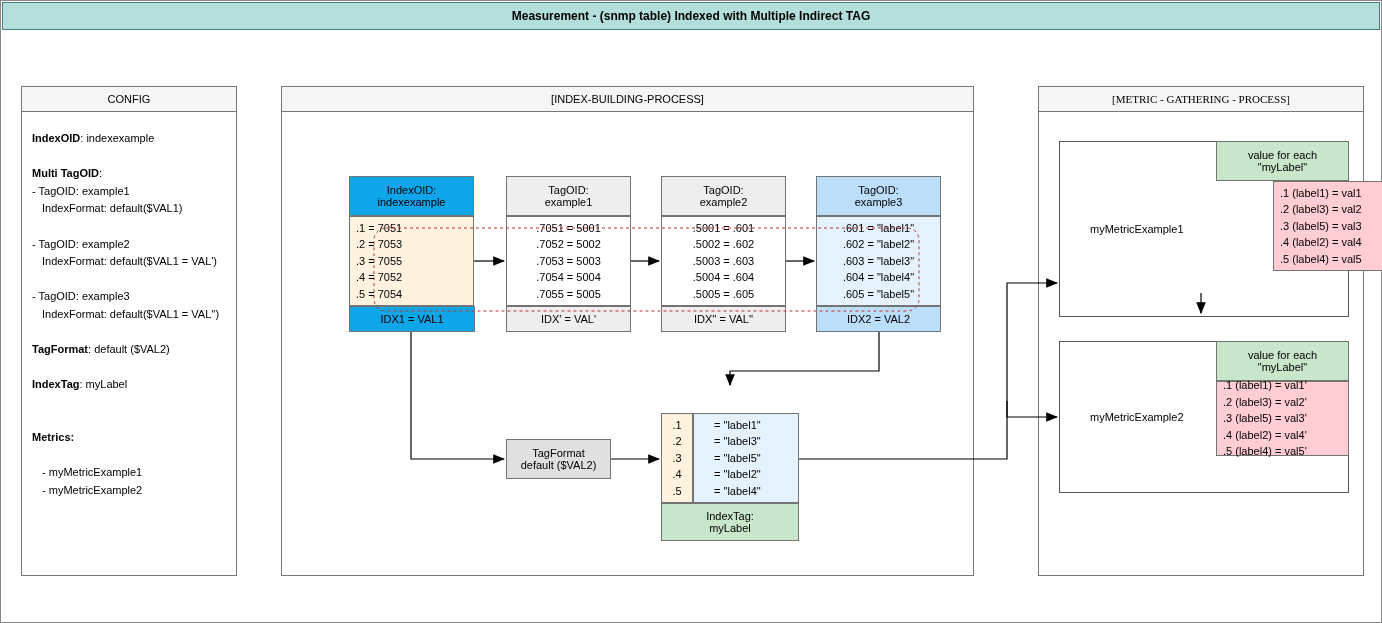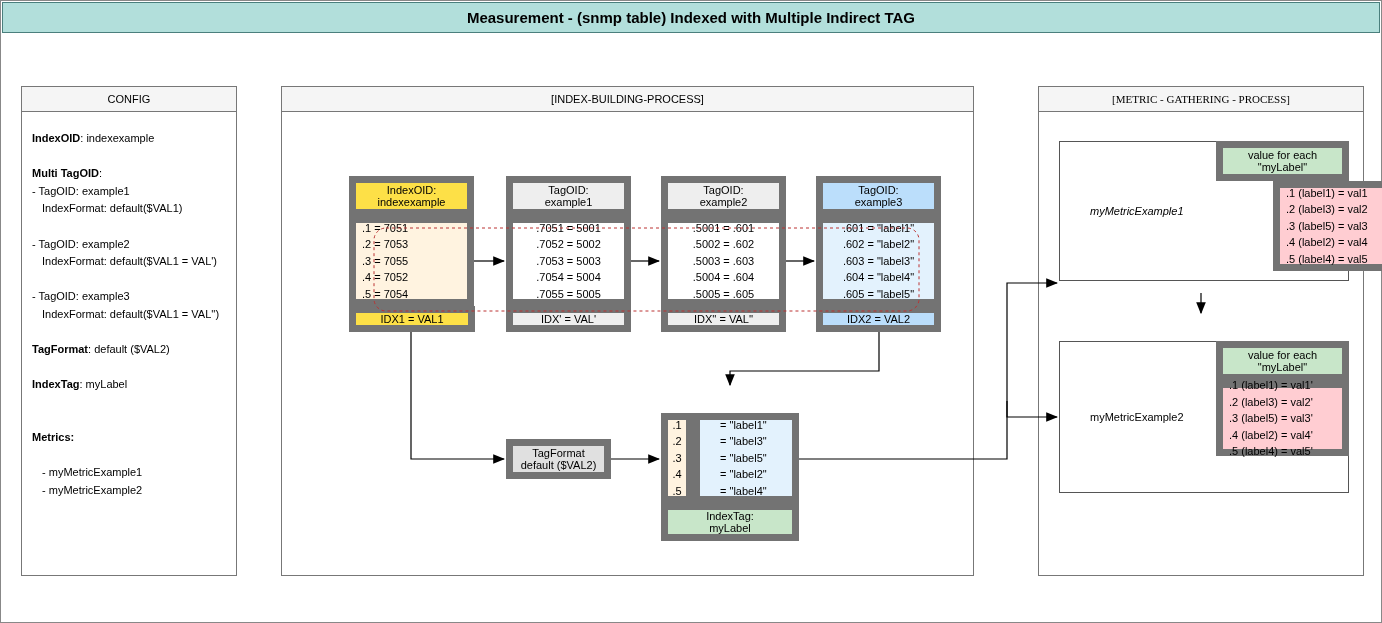--- a/index.html
+++ b/index.html
@@ -16,21 +16,21 @@
     position: relative;
     background: #fff;
     border: 1px solid #888;
     box-shadow: 0 2px 6px rgba(0,0,0,0.35);
   }
   .title-bar {
     background: #b2dfdb;
     border: 1px solid #4a7f7d;
     text-align: center;
     font-weight: bold;
-    font-size: 15px;
+    font-size: 12px;
     padding: 6px 0;
     margin: 1px;
   }
   .panel {
     position: absolute;
     border: 1px solid #777;
     background: #fff;
   }
   .panel-header {
     text-align: center;
@@ -40,30 +40,30 @@
     border-bottom: 1px solid #777;
   }
   .config-body {
     padding: 18px 10px;
     line-height: 1.6;
   }
   .config-body b { font-weight: bold; }
   .indent { padding-left: 10px; }
   .cell {
     position: absolute;
-    border: 7px solid #737373;
+    border: 1px solid #737373;
     text-align: center;
     font-size: 11px;
     display: flex;
     align-items: center;
     justify-content: center;
     white-space: pre-line;
   }
   .left { justify-content: flex-start; text-align: left; padding-left: 6px; }
-  .orange-h { background: #fde047; }
+  .orange-h { background: #0ea5e9; }
   .orange-b { background: #fff3e0; }
   .gray-h { background: #eeeeee; }
   .gray-b { background: #ffffff; }
   .blue-h { background: #bbdefb; }
   .blue-b { background: #e3f2fd; }
   .green-h { background: #c8e6c9; }
   .red-b { background: #ffcdd2; }
   .tagformat { background: #e0e0e0; }
   svg { position:absolute; left:0; top:0; pointer-events:none; }
 </style>
@@ -153,21 +153,21 @@
 = "label5"
 = "label2"
 = "label4"</div>
   <div class="cell green-h" style="left:660px; top:502px; width:138px; height:38px;">IndexTag:
 myLabel</div>
 
   <div class="panel" style="left:1037px; top:85px; width:326px; height:490px;font-family:Liberation Serif, serif;">
     <div class="panel-header">[METRIC - GATHERING - PROCESS]</div>
   </div>
 
-  <div class="cell" style="left:1058px; top:140px; width:290px; height:140px; justify-content:flex-start; align-items:center; padding-left:30px; border:1px solid #555;font-style:italic;">
+  <div class="cell" style="left:1058px; top:140px; width:290px; height:176px; justify-content:flex-start; align-items:center; padding-left:30px; border:1px solid #555;">
     <span>myMetricExample1</span>
   </div>
   <div class="cell green-h" style="left:1215px; top:140px; width:133px; height:40px;">value for each
 "myLabel"</div>
   <div class="cell red-b left" style="left:1272px; top:180px; width:133px; height:90px; line-height:1.5;">.1 (label1) = val1
 .2 (label3) = val2
 .3 (label5) = val3
 .4 (label2) = val4
 .5 (label4) = val5</div>
 

